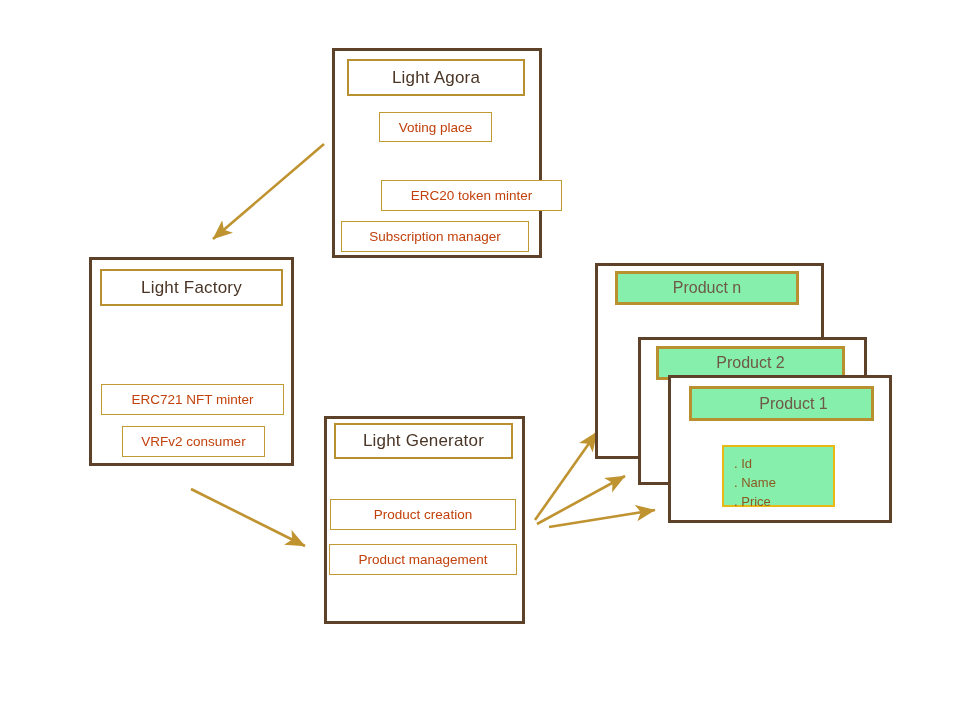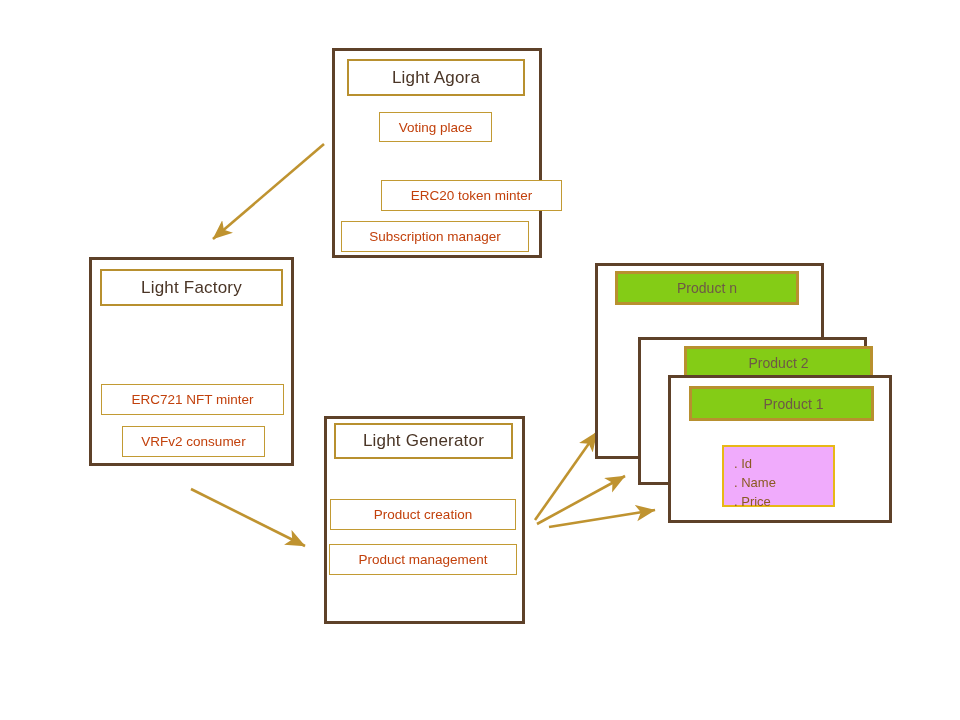--- a/index.html
+++ b/index.html
@@ -43,30 +43,30 @@
   .prod{
     position:absolute;
     box-sizing:border-box;
     border:3px solid #5E4129;
     background:#ffffff;
   }
   .prod-title{
     position:absolute;
     box-sizing:border-box;
     border:3px solid #B8902F;
-    background:#84cc16;
+    background:#86efac;
     color:#6E5847;
-    font-size:14px;
+    font-size:16px;
     display:flex;align-items:center;justify-content:center;
   }
   .attr-box{
     position:absolute;
     box-sizing:border-box;
     border:2px solid #E8B817;
-    background:#f0abfc;
+    background:#86efac;
     padding:7px 12px 0 10px;
   }
   .attr-line{
     color:#8A5A22;
     font-size:13px;
     line-height:19px;
     white-space:nowrap;
   }
 
   svg.layer{position:absolute;left:0;top:0;width:960px;height:720px;pointer-events:none;}
@@ -115,21 +115,21 @@
   <div class="comp-title" style="left:334px;top:423px;width:179px;height:36px;">Light Generator</div>
   <div class="feature" style="left:329px;top:544px;width:188px;height:31px;">Product management</div>
   <div class="feature" style="left:330px;top:499px;width:186px;height:31px;">Product creation</div>
 
   <div class="prod" style="left:595px;top:263px;width:229px;height:196px;z-index:1;">
   </div>
   <div class="prod-title" style="left:615px;top:271px;width:184px;height:34px;z-index:2;">Product n</div>
 
   <div class="prod" style="left:638px;top:337px;width:229px;height:148px;z-index:3;">
   </div>
-  <div class="prod-title" style="left:684px;top:346px;width:189px;height:34px;z-index:4;">Product 2</div>
+  <div class="prod-title" style="left:656px;top:346px;width:189px;height:34px;z-index:4;">Product 2</div>
 
   <div class="prod" style="left:668px;top:375px;width:224px;height:148px;z-index:5;">
   </div>
   <div class="prod-title" style="left:689px;top:386px;width:185px;height:35px;z-index:6;padding-left:24px;">Product 1</div>
   <div class="attr-box" style="left:722px;top:445px;width:113px;height:62px;z-index:6;">
     <div class="attr-line">. Id</div>
     <div class="attr-line">. Name</div>
     <div class="attr-line">. Price</div>
   </div>
 

